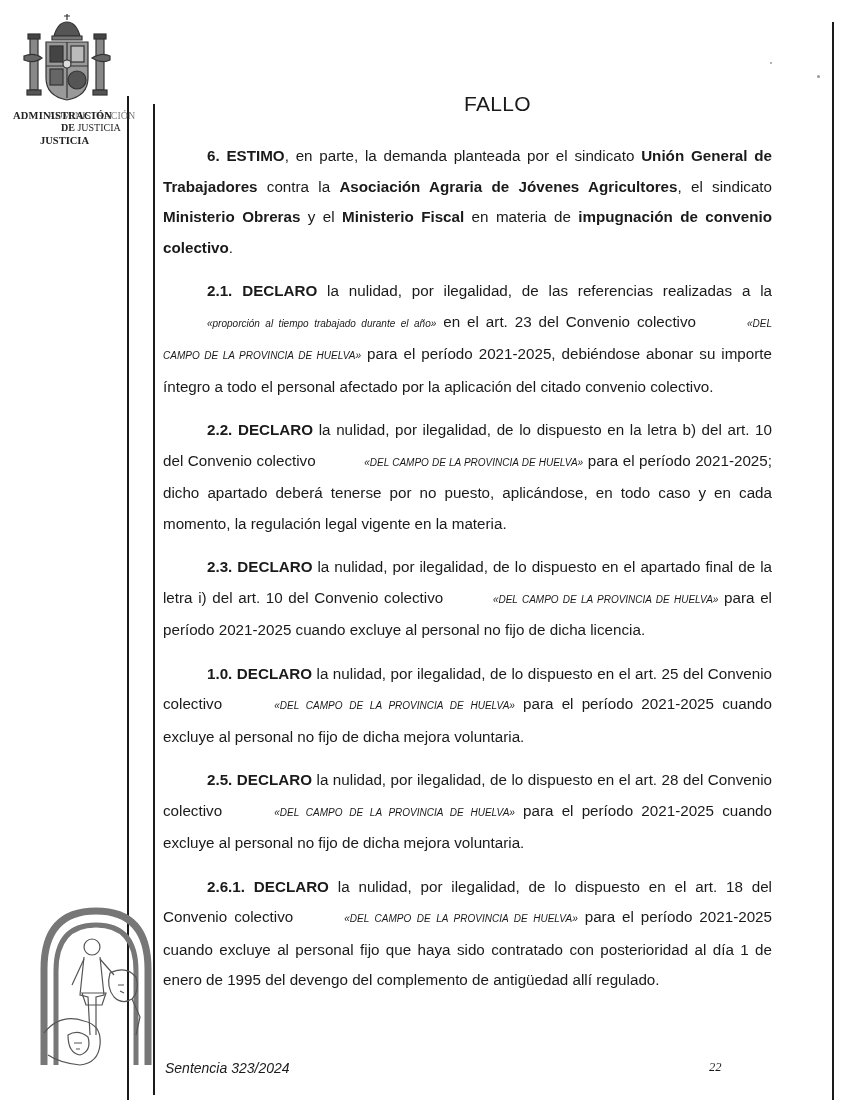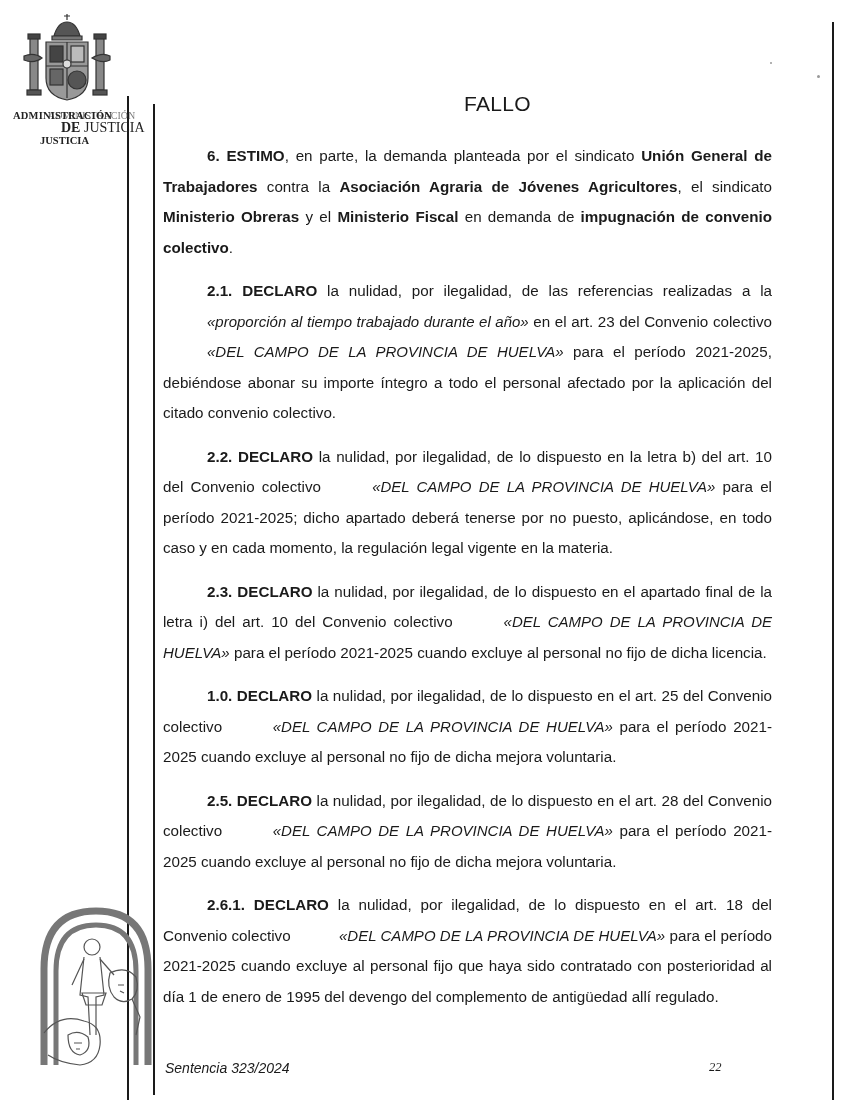--- a/index.html
+++ b/index.html
@@ -8,35 +8,35 @@
     font-family: "Liberation Sans", sans-serif; color: #1a1a1a;
   }
   .vline { position: absolute; width: 1.5px; background: #1a1a1a; }
   .seal-top { position: absolute; left: 22px; top: 8px; width: 110px; height: 100px; }
   .admin-text {
     position: absolute; left: 8px; top: 110px; width: 140px;
     font-family: "Liberation Serif", serif; font-size: 10.5px; line-height: 12px; color: #222;
   }
   .admin-text .l1 { position: absolute; left: 5px; top: 0; font-weight: bold; letter-spacing: 0.2px; }
   .admin-text .l1b { position: absolute; left: 40px; top: 0; color: #444; opacity: 0.7; font-size: 10px; }
-  .admin-text .l2 { position: absolute; left: 53px; top: 12px; font-size: 14px; }
+  .admin-text .l2 { position: absolute; left: 53px; top: 12px; font-size: 10px; }
   .admin-text .l2 b { font-weight: bold; }
   .admin-text .l3 { position: absolute; left: 32px; top: 25px; font-weight: bold; }
   .seal-bottom { position: absolute; left: 40px; top: 905px; width: 112px; height: 170px; }
   .title {
     position: absolute; left: 165px; width: 665px; top: 92px; text-align: center;
     font-weight: normal; font-size: 21px; letter-spacing: 0.3px;
   }
   .content { position: absolute; left: 163px; top: 141px; width: 609px; }
   .para {
     font-size: 15.2px; line-height: 30.5px; text-align: justify; margin: 0 0 13px 0;
     text-indent: 44px;
   }
   .para b { font-weight: bold; }
-  .para i.q { font-size: 15px; font-style: italic; margin-left: 44px; }
+  .para i.q { font-size: 10px; font-style: italic; margin-left: 44px; }
   .footer-left {
     position: absolute; left: 165px; top: 1060px; font-size: 14px; font-style: italic;
   }
   .footer-right {
     position: absolute; left: 709px; top: 1060px; font-size: 12.5px; font-style: italic;
     font-family: Liberation Serif, serif;
   }
   .speck { position: absolute; width: 3px; height: 3px; background: #999; border-radius: 50%; }
 </style>
 </head>
@@ -97,21 +97,21 @@
 
     <path d="M4 128 Q20 108 44 116 Q62 120 60 140 Q58 158 40 160 Q20 158 8 150"></path>
     <path d="M28 130 Q38 124 48 132 Q52 146 40 150 Q28 148 28 130 Z"></path>
     <path d="M34 138 L42 138 M36 144 L40 144"></path>
   </g>
 </svg>
 
 <div class="title">FALLO</div>
 
 <div class="content" id="content">
-    <p class="para"><b>6. ESTIMO</b><span>, en parte, la demanda planteada por el sindicato </span><b>Unión General de Trabajadores</b><span> contra la </span><b>Asociación Agraria de Jóvenes Agricultores</b><span>, el sindicato </span><b>Ministerio Obreras</b><span> y el </span><b>Ministerio Fiscal</b><span> en demanda de </span><b>impugnación de convenio colectivo</b><span>.</span></p>
+    <p class="para"><b>6. ESTIMO</b><span>, en parte, la demanda planteada por el sindicato </span><b>Unión General de Trabajadores</b><span> contra la </span><b>Asociación Agraria de Jóvenes Agricultores</b><span>, el sindicato </span><b>Ministerio Obreras</b><span> y el </span><b>Ministerio Fiscal</b><span> en materia de </span><b>impugnación de convenio colectivo</b><span>.</span></p>
     <p class="para"><b>2.1. DECLARO</b><span> la nulidad, por ilegalidad, de las referencias realizadas a la </span><i class="q">«proporción al tiempo trabajado durante el año»</i><span> en el art. 23 del Convenio colectivo </span><i class="q">«DEL CAMPO DE LA PROVINCIA DE HUELVA»</i><span> para el período 2021-2025, debiéndose abonar su importe íntegro a todo el personal afectado por la aplicación del citado convenio colectivo.</span></p>
     <p class="para"><b>2.2. DECLARO</b><span> la nulidad, por ilegalidad, de lo dispuesto en la letra b) del art. 10 del Convenio colectivo </span><i class="q">«DEL CAMPO DE LA PROVINCIA DE HUELVA»</i><span> para el período 2021-2025; dicho apartado deberá tenerse por no puesto, aplicándose, en todo caso y en cada momento, la regulación legal vigente en la materia.</span></p>
     <p class="para"><b>2.3. DECLARO</b><span> la nulidad, por ilegalidad, de lo dispuesto en el apartado final de la letra i) del art. 10 del Convenio colectivo </span><i class="q">«DEL CAMPO DE LA PROVINCIA DE HUELVA»</i><span> para el período 2021-2025 cuando excluye al personal no fijo de dicha licencia.</span></p>
     <p class="para"><b>1.0. DECLARO</b><span> la nulidad, por ilegalidad, de lo dispuesto en el art. 25 del Convenio colectivo </span><i class="q">«DEL CAMPO DE LA PROVINCIA DE HUELVA»</i><span> para el período 2021-2025 cuando excluye al personal no fijo de dicha mejora voluntaria.</span></p>
     <p class="para"><b>2.5. DECLARO</b><span> la nulidad, por ilegalidad, de lo dispuesto en el art. 28 del Convenio colectivo </span><i class="q">«DEL CAMPO DE LA PROVINCIA DE HUELVA»</i><span> para el período 2021-2025 cuando excluye al personal no fijo de dicha mejora voluntaria.</span></p>
     <p class="para"><b>2.6.1. DECLARO</b><span> la nulidad, por ilegalidad, de lo dispuesto en el art. 18 del Convenio colectivo </span><i class="q">«DEL CAMPO DE LA PROVINCIA DE HUELVA»</i><span> para el período 2021-2025 cuando excluye al personal fijo que haya sido contratado con posterioridad al día 1 de enero de 1995 del devengo del complemento de antigüedad allí regulado.</span></p>
   </div>
 
 <div class="footer-left">Sentencia 323/2024</div>
 <div class="footer-right">22</div>

